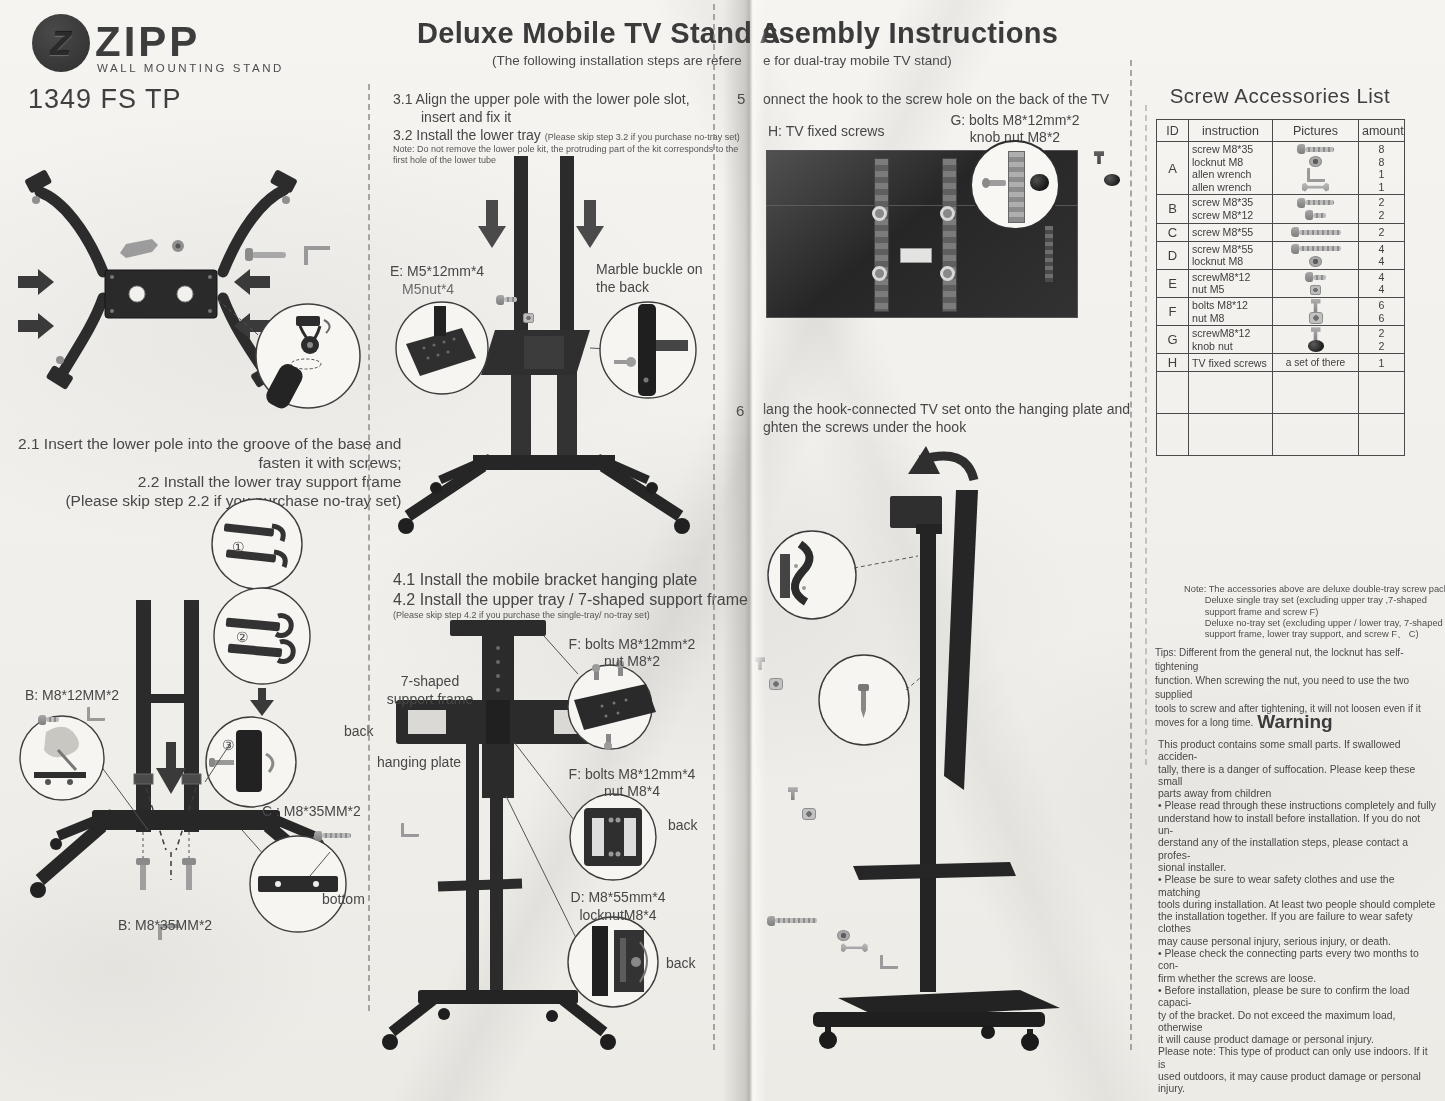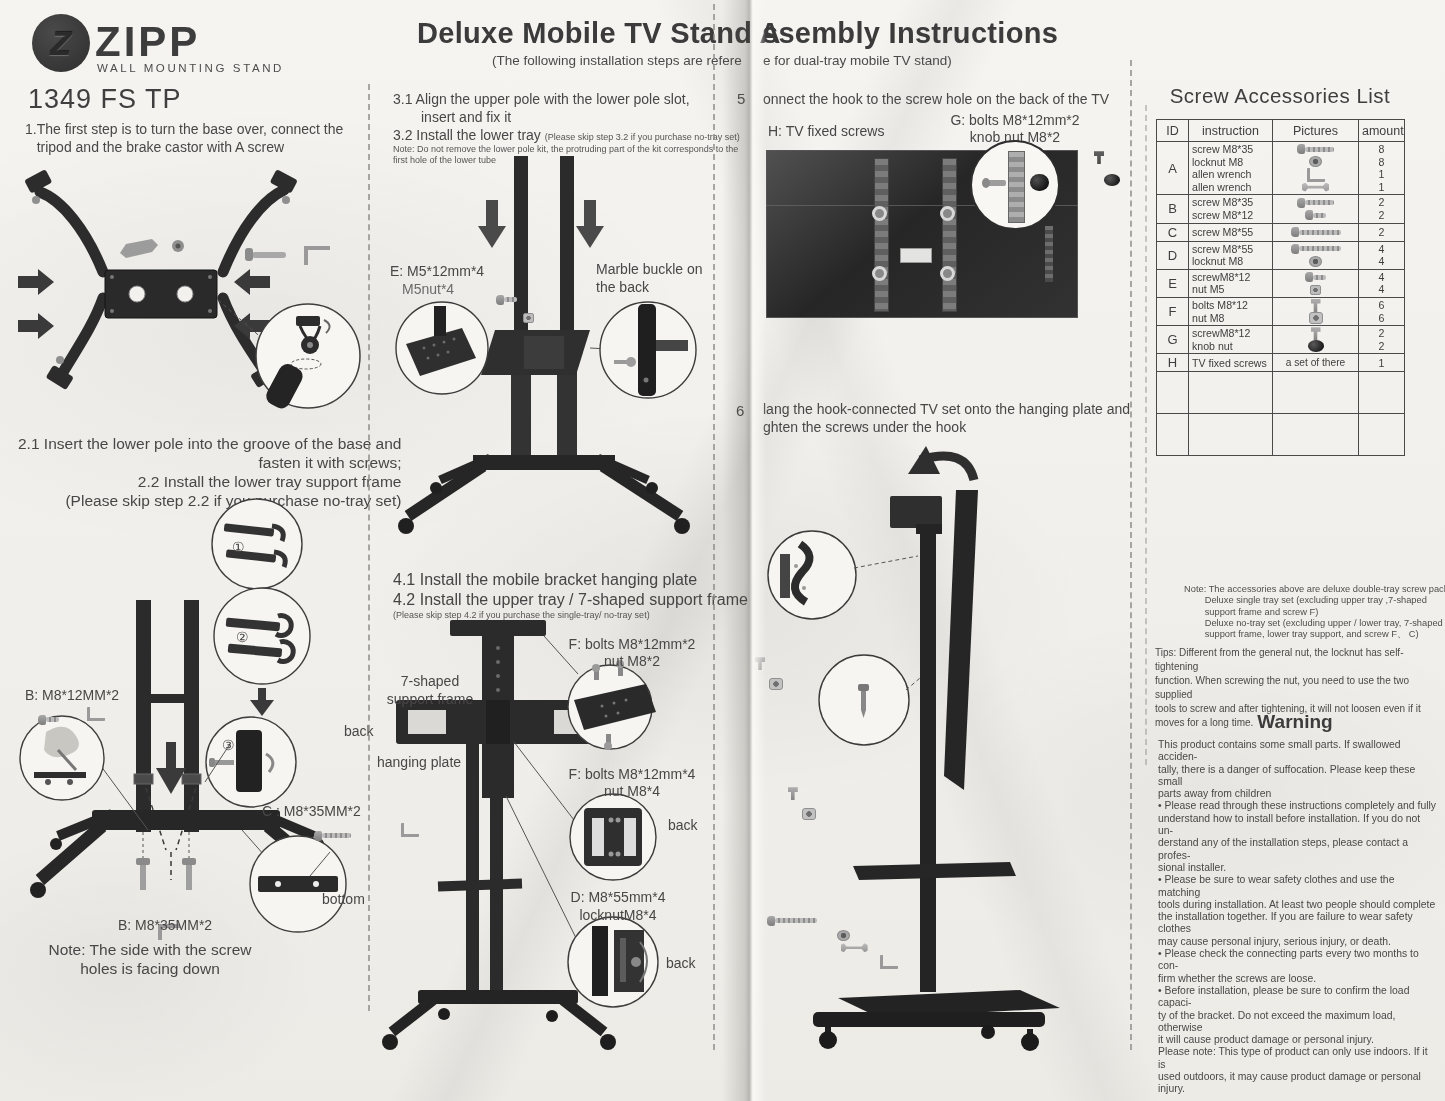--- a/index.html
+++ b/index.html
@@ -85,22 +85,20 @@
   <div class="creases"></div>
 
   <div>
     <div class="logo-circle">
         <span>Z</span>
       </div>
     <div class="brand">ZIPP</div>
     <div class="tagline">WALL MOUNTING STAND</div>
     <div class="model">1349 FS TP</div>
 
-    <div class="abs t15 pre" style="left:25px;top:120px;">1.The first step is to turn the base over, connect the
-   tripod and the brake castor with A screw</div>
 
     
     <svg style="left:0;top:148px;" width="372" height="282" viewBox="0 0 372 282">
       <g stroke="#2c2c2c" stroke-width="11" fill="none" stroke-linecap="round">
         <path d="M40,44 C62,52 86,82 103,124"></path>
         <path d="M103,150 C93,178 76,202 62,226"></path>
         <path d="M284,42 C262,52 240,82 223,124"></path>
         <path d="M223,150 C234,179 251,203 265,224"></path>
       </g>
       <g fill="#2c2c2c">
@@ -244,22 +242,20 @@
     <div class="lbl t15" style="left:222px;top:736px;">③</div>
     <div class="lbl t15" style="left:25px;top:686px;">B: M8*12MM*2</div>
     <span class="ic ic-screw-s abs" style="left:38px;top:710px;"></span>
     <span class="ic ic-allen abs" style="left:62px;top:704px;"></span>
     <div class="lbl t15" style="left:344px;top:722px;">back</div>
     <div class="lbl t15" style="left:262px;top:802px;">C : M8*35MM*2</div>
     <span class="ic ic-screw-l abs" style="left:266px;top:826px;"></span>
     <span class="ic ic-allen abs" style="left:312px;top:820px;"></span>
     <div class="lbl t15" style="left:322px;top:890px;">bottom</div>
     <div class="lbl t15" style="left:118px;top:916px;">B: M8*35MM*2</div>
-    <div class="lbl t15b ctr pre" style="left:30px;top:940px;width:240px;">Note: The side with the screw
-holes is facing down</div>
   </div>
 
   <div>
     <div class="abs ptitle" style="left:417px;top:17px;">Deluxe Mobile TV Stand A</div>
     <div class="abs psub" style="left:492px;top:53px;">(The following installation steps are refere</div>
 
     <div class="abs" style="left:393px;top:90px;">
       <div class="t15">3.1 Align the upper pole with the lower pole slot,</div>
       <div class="t15" style="padding-left:28px;">insert and fix it</div>
       <div><span class="t15">3.2 Install the lower tray </span><span class="t9">(Please skip step 3.2 if you purchase no-tray set)</span></div>

